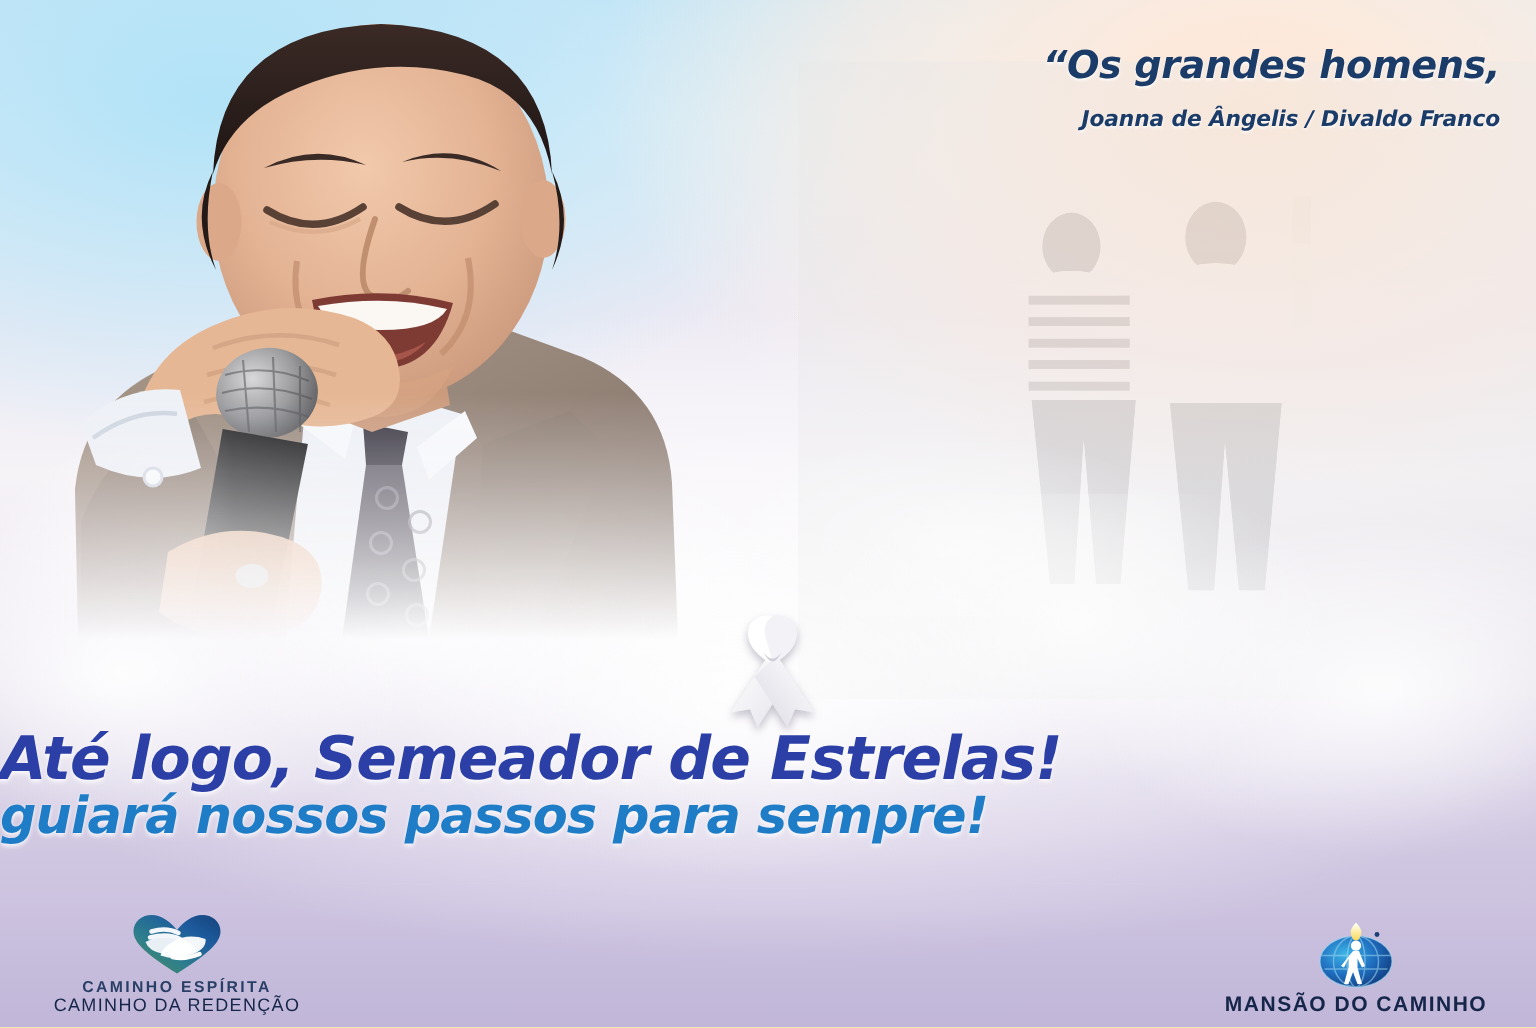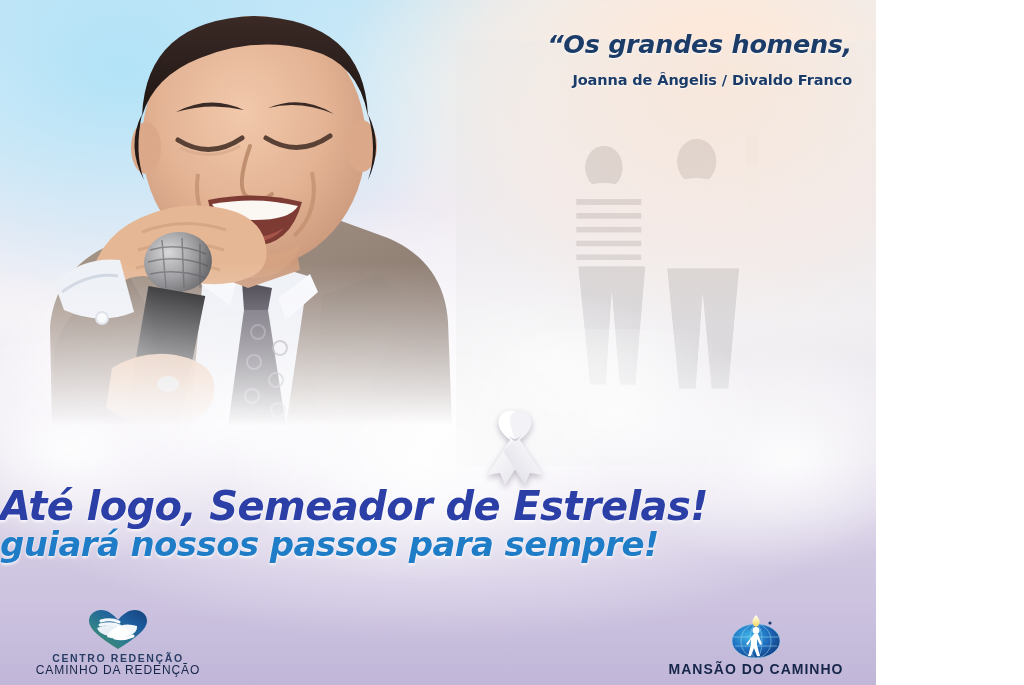--- a/index.html
+++ b/index.html
@@ -7,21 +7,21 @@
 
   html, body {
     width:1024px; height:685px;
     overflow:hidden;
     background:#fff;
     font-family:"Liberation Sans", sans-serif;
   }
 
   #poster {
     position:relative;
-    width:876px; height:685px;
+    width:1024px; height:685px;
     overflow:hidden;
     background:#fde047;
   }
 
   
   .bg-base {
     position:absolute; inset:0;
     background:
       radial-gradient(ellipse 60% 55% at 82% 8%,  rgba(255,240,228,0.95) 0%, rgba(255,237,228,0.55) 45%, rgba(255,255,255,0) 72%),
       radial-gradient(ellipse 55% 45% at 14% 10%, rgba(176,226,247,0.95) 0%, rgba(198,232,248,0.55) 48%, rgba(255,255,255,0) 76%),
@@ -99,20 +99,21 @@
     font-size:25.5px;
     line-height:1.30;
     letter-spacing:-0.3px;
     color:#1b3c68;
     white-space:nowrap;
     text-shadow:0 1px 2px rgba(255,255,255,.85);
   }
   .quote-author {
     margin-top:11px;
     font-family:"DejaVu Sans", sans-serif;
+    font-style:italic;
     font-weight:bold;
     font-size:14.5px;
     letter-spacing:-0.1px;
     color:#1b3c68;
     text-shadow:0 1px 2px rgba(255,255,255,.85);
   }
 
   
   .ribbon {
     position:absolute; left:479px; top:407px;
@@ -407,21 +408,21 @@
 
         <path d="M10 18 q12 -6 24 -2 q8 3 10 8 q-10 5 -22 2 q-10 -2 -12 -8 Z" fill="#f3f7fb" opacity=".95"></path>
         <path d="M14 11 q10 -3 18 1" stroke="#f3f7fb" stroke-width="3" fill="none" stroke-linecap="round"></path>
         <path d="M13 15 q12 -3 20 1" stroke="#f3f7fb" stroke-width="3" fill="none" stroke-linecap="round"></path>
 
         <path d="M50 16 q-12 -4 -22 2 q-7 4 -8 9 q11 4 22 -1 q9 -4 8 -10 Z" fill="#ffffff" opacity=".95"></path>
         <path d="M46 26 q-10 4 -18 2" stroke="#ffffff" stroke-width="3" fill="none" stroke-linecap="round"></path>
       </svg>
     </span>
     <div class="logo-text">
-      <div class="logo-l1">CENTRO REDENÇÃO</div>
+      <div class="logo-l1">CAMINHO ESPÍRITA</div>
       <div class="logo-l2">CAMINHO DA REDENÇÃO</div>
     </div>
   </div>
 
   <div class="logo logo-right">
     <span class="logo-mark">
       <svg width="54" height="44" viewBox="0 0 54 44">
         <defs>
           <radialGradient id="globeG" cx="36%" cy="36%" r="72%">
             <stop offset="0" stop-color="#3fb6e8"></stop>

